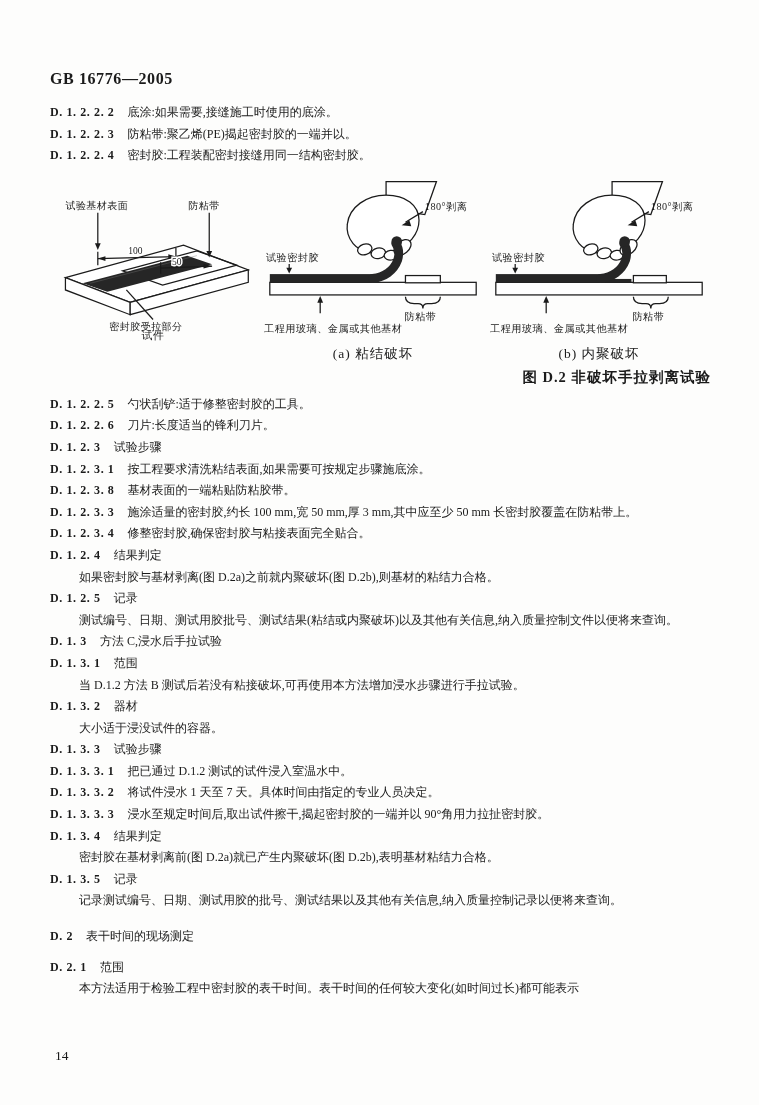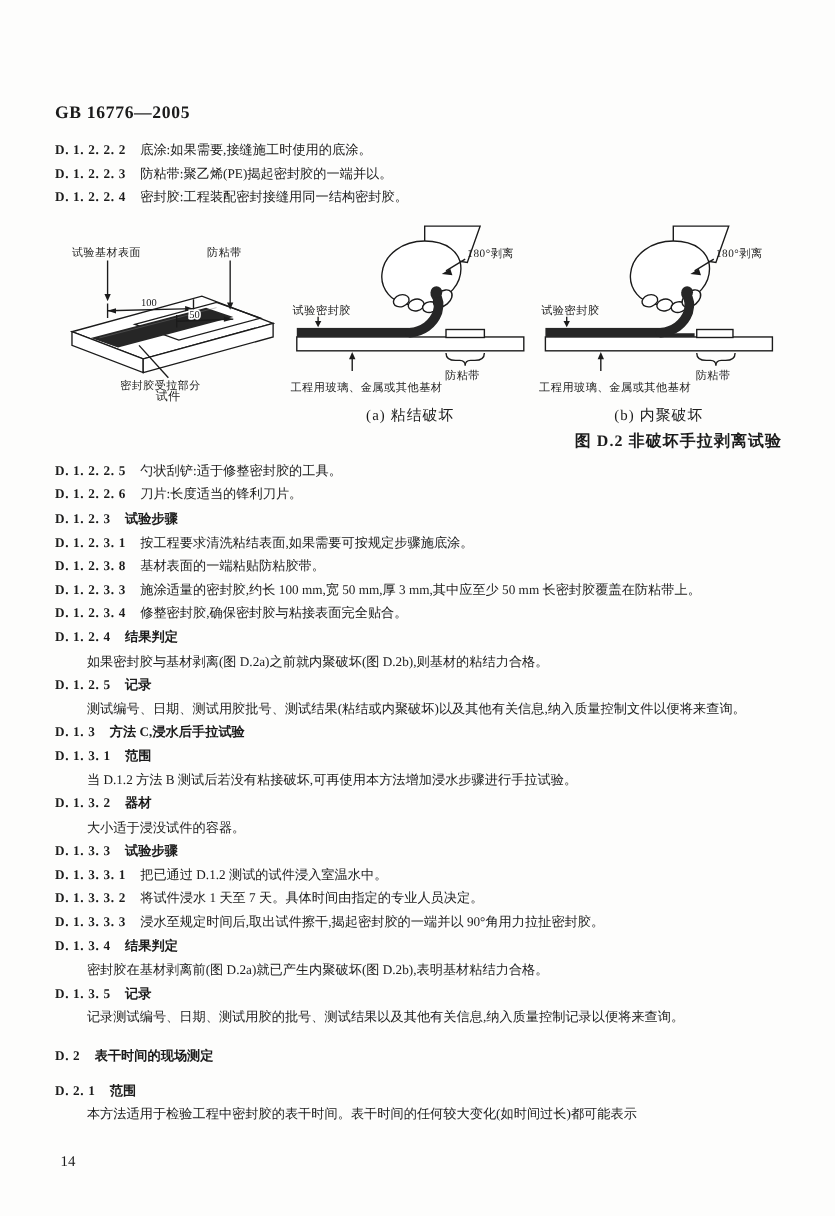--- a/index.html
+++ b/index.html
@@ -1,26 +1,26 @@
 <!DOCTYPE html>
 <html lang="zh"><head>
 <meta charset="utf-8">
 <style>
   html,body{margin:0;padding:0;}
   body{
     width:759px;height:1105px;position:relative;overflow:hidden;
     background:#fdfdfc;color:#1b1b1b;
     font-family:"Liberation Serif","DejaVu Serif",serif;
   }
-  .page{padding:70px 48px 0 50px;margin-top:24px;}
+  .page{padding:70px 48px 0 50px;}
   .std-header{font-weight:bold;font-size:16px;letter-spacing:.6px;}
   .content{margin-top:14px;}
   .content p{margin:0;font-size:12px;line-height:21.6px;text-align:justify;}
   p.clause .num, p.hd .num{font-weight:bold;letter-spacing:.6px;margin-right:13px;white-space:nowrap;}
-  p.hd .txt{font-weight:bold;}
+  p.hd .txt{font-weight:normal;}
   p.para{text-indent:29px;}
   p.gap-lg{margin-top:14px !important;}
   p.gap-sm{margin-top:9px !important;}
   
   .figure-row{display:flex;align-items:flex-end;padding-left:4px;margin:12px 0 0 0;}
   .figblock{display:flex;flex-direction:column;align-items:center;}
   .fb-left{width:200px;margin-right:10px;margin-bottom:20px;}
   .fb-mid{width:218px;margin-right:8px;}
   .fb-right{width:218px;}
   .subcap{font-size:13.5px;line-height:20px;text-align:center;letter-spacing:1px;}

